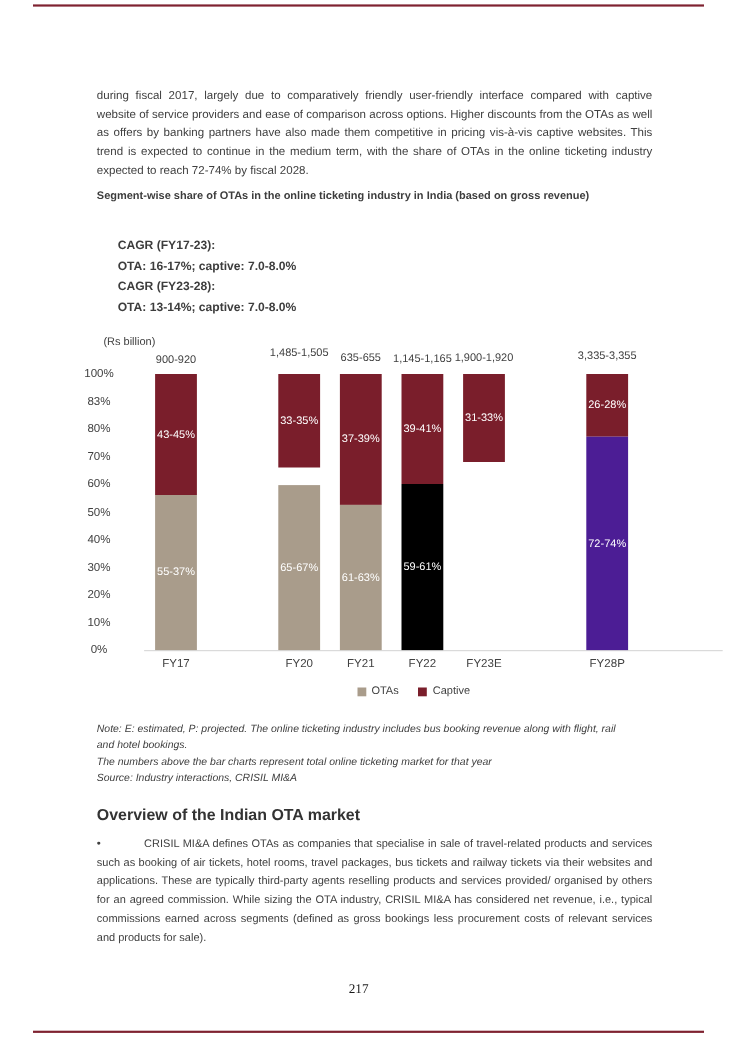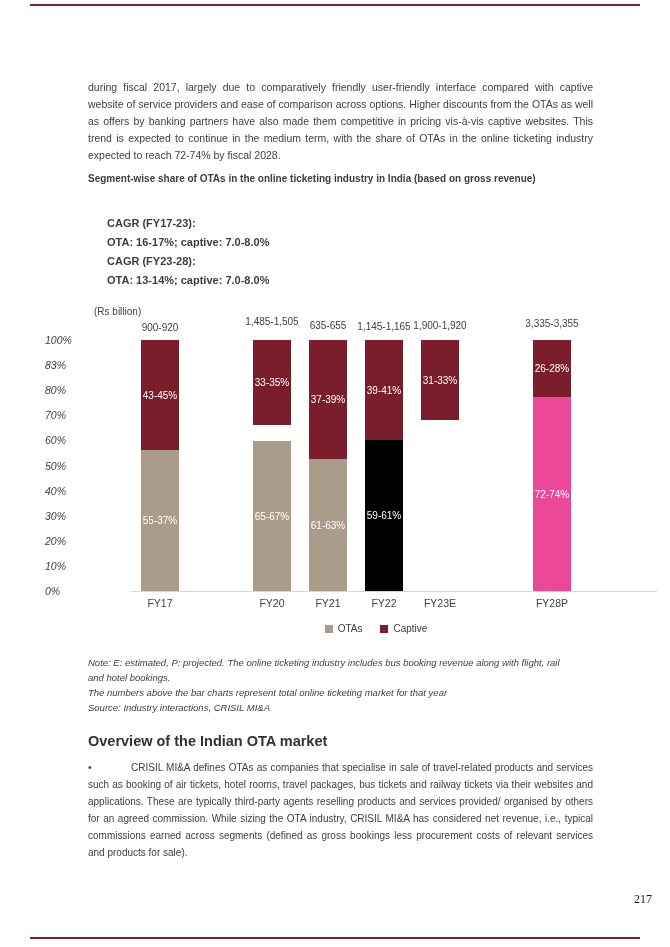--- a/index.html
+++ b/index.html
@@ -16,40 +16,40 @@
   }
   .para1 { top:79px; }
   .fig-title {
     position:absolute; left:88px; top:173px; font-size:10px; font-weight:bold;
     white-space:nowrap; color:#3d3d3d;
   }
   .cagr { position:absolute; left:107px; top:214px; font-size:11px; font-weight:bold;
     line-height:19px; color:#3d3d3d; }
   .chart-layer { position:absolute; inset:0; }
   .unit-label { position:absolute; left:94px; top:306px; font-size:10px; color:#404040; }
-  .ytick { position:absolute; width:70px; left:45px; text-align:left; font-size:10.5px; color:#404040;font-style:italic; }
+  .ytick { position:absolute; width:70px; left:55px; text-align:center; font-size:10.5px; color:#404040; }
   .axis-line { position:absolute; background:#d6d6d6; }
   .bar { position:absolute; display:flex; flex-direction:column; }
   .seg { display:flex; align-items:center; justify-content:center; }
   .seg-label { font-size:10px; color:#ffffff; white-space:nowrap; }
   .total-label { position:absolute; transform:translateX(-50%); font-size:10px; color:#404040; white-space:nowrap; }
   .xtick { position:absolute; transform:translateX(-50%); font-size:10.5px; color:#404040; white-space:nowrap; }
   .legend { position:absolute; left:131px; top:623px; width:490px; display:flex;
     justify-content:center; gap:18px; align-items:center; }
   .legend-item { display:flex; align-items:center; gap:5px; font-size:10px; color:#404040; }
   .legend-swatch { width:8px; height:8px; display:inline-block; }
   .notes { position:absolute; left:88px; top:655px; font-style:italic; font-size:9.5px;
     line-height:15px; color:#404040; }
   .overview-heading {
     position:absolute; left:88px; top:733px; font-size:14.5px; font-weight:bold; color:#333333;
   }
   .bullet-para-wrap { position:absolute; left:88px; top:759px; width:505px; }
   .bullet-glyph { position:absolute; left:0; top:0; font-size:10.5px; line-height:17px; }
   .bullet-text { font-size:10px; line-height:17px; text-align:justify; text-indent:43px; color:#404040; }
-  .page-number { position:absolute; left:0; top:892px; width:652px; text-align:right;
+  .page-number { position:absolute; left:0; top:892px; width:652px; text-align:center;
     font-family:"Liberation Serif", serif; font-size:12px; color:#1a1a1a; }
 </style>
 </head>
 <body>
 
 <div class="page">
 
   <div class="rule rule-top" style="background: rgb(127, 34, 48);"></div>
 
   <div class="body-para para1">during fiscal 2017, largely due to comparatively friendly user-friendly interface compared with captive website of service providers and ease of comparison across options. Higher discounts from the OTAs as well as offers by banking partners have also made them competitive in pricing vis-à-vis captive websites. This trend is expected to continue in the medium term, with the share of OTAs in the online ticketing industry expected to reach 72-74% by fiscal 2028.</div>
@@ -121,21 +121,21 @@
         <div class="seg" style="height: 80.32px; background: rgb(122, 30, 43);">
           <span class="seg-label">31-33%</span>
         </div>
       </div>
       <div class="total-label" style="left: 440px; top: 320px;">1,900-1,920</div>
       <div class="xtick" style="left: 440px; top: 597px;">FY23E</div>
       <div class="bar" style="left: 533px; top: 340px; width: 38px; height: 251px;">
         <div class="seg" style="height: 57px; background: rgb(122, 30, 43);">
           <span class="seg-label">26-28%</span>
         </div>
-        <div class="seg" style="flex: 1 1 0%; background: #ec4899;">
+        <div class="seg" style="flex: 1 1 0%; background: #4c1d95;">
           <span class="seg-label">72-74%</span>
         </div>
       </div>
       <div class="total-label" style="left: 552px; top: 318px;">3,335-3,355</div>
       <div class="xtick" style="left: 552px; top: 597px;">FY28P</div>
     </div>
 
   <div class="legend" id="legend">
       <div class="legend-item">
         <span class="legend-swatch" style="background: rgb(169, 156, 139);"></span>

